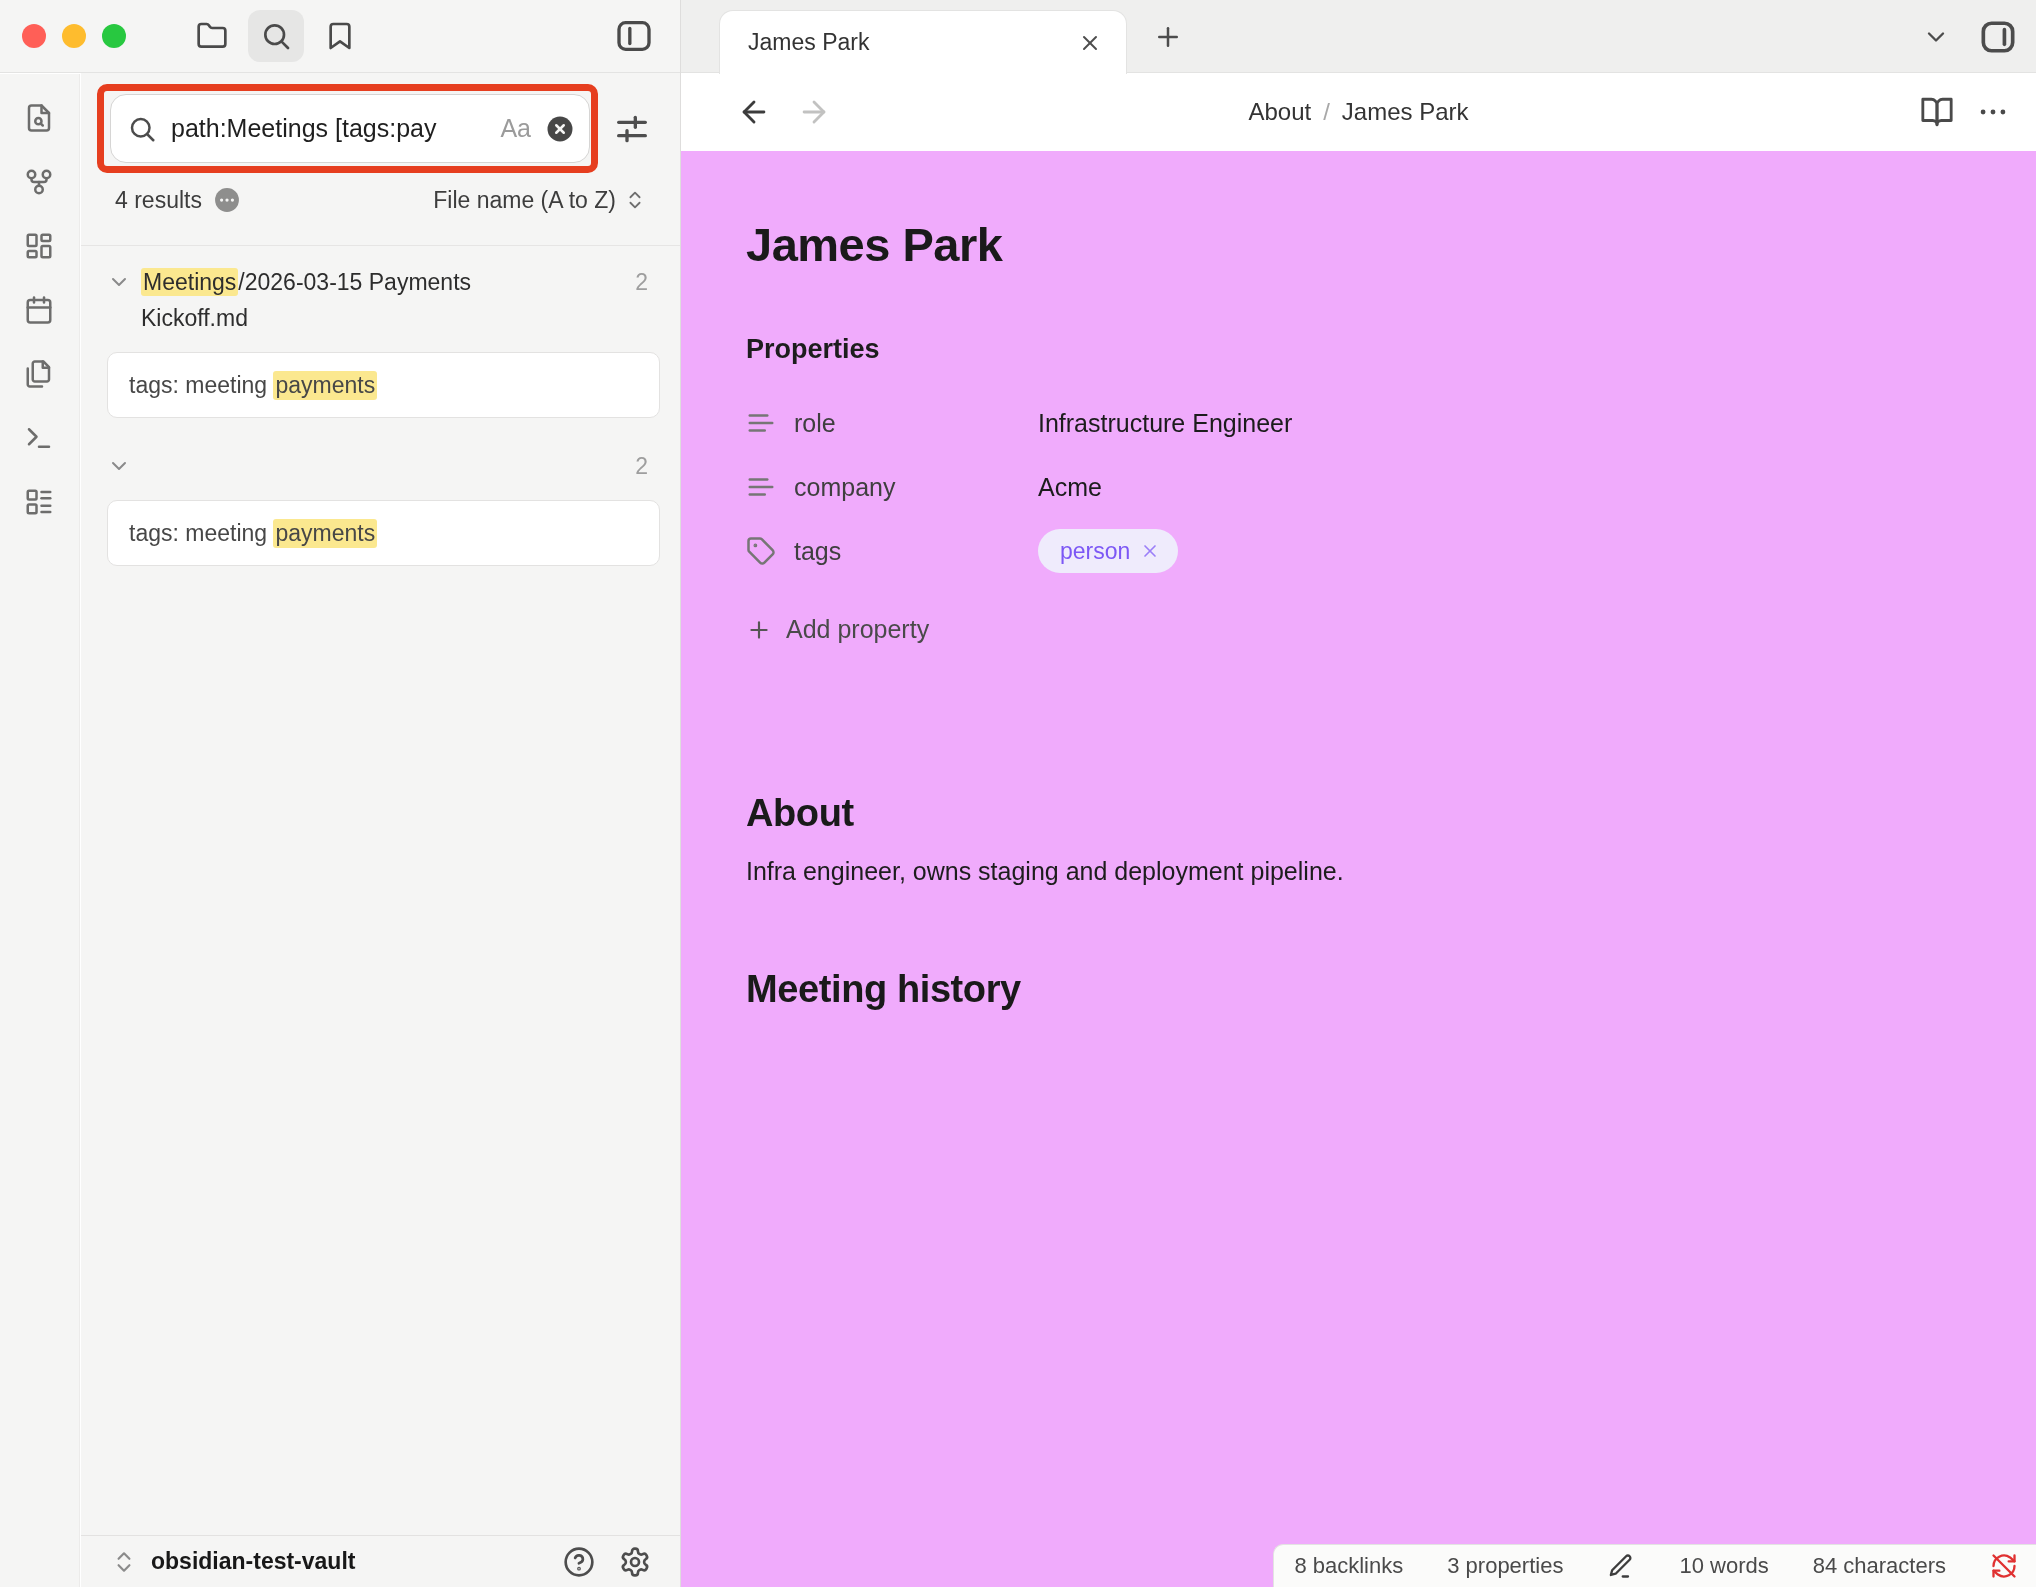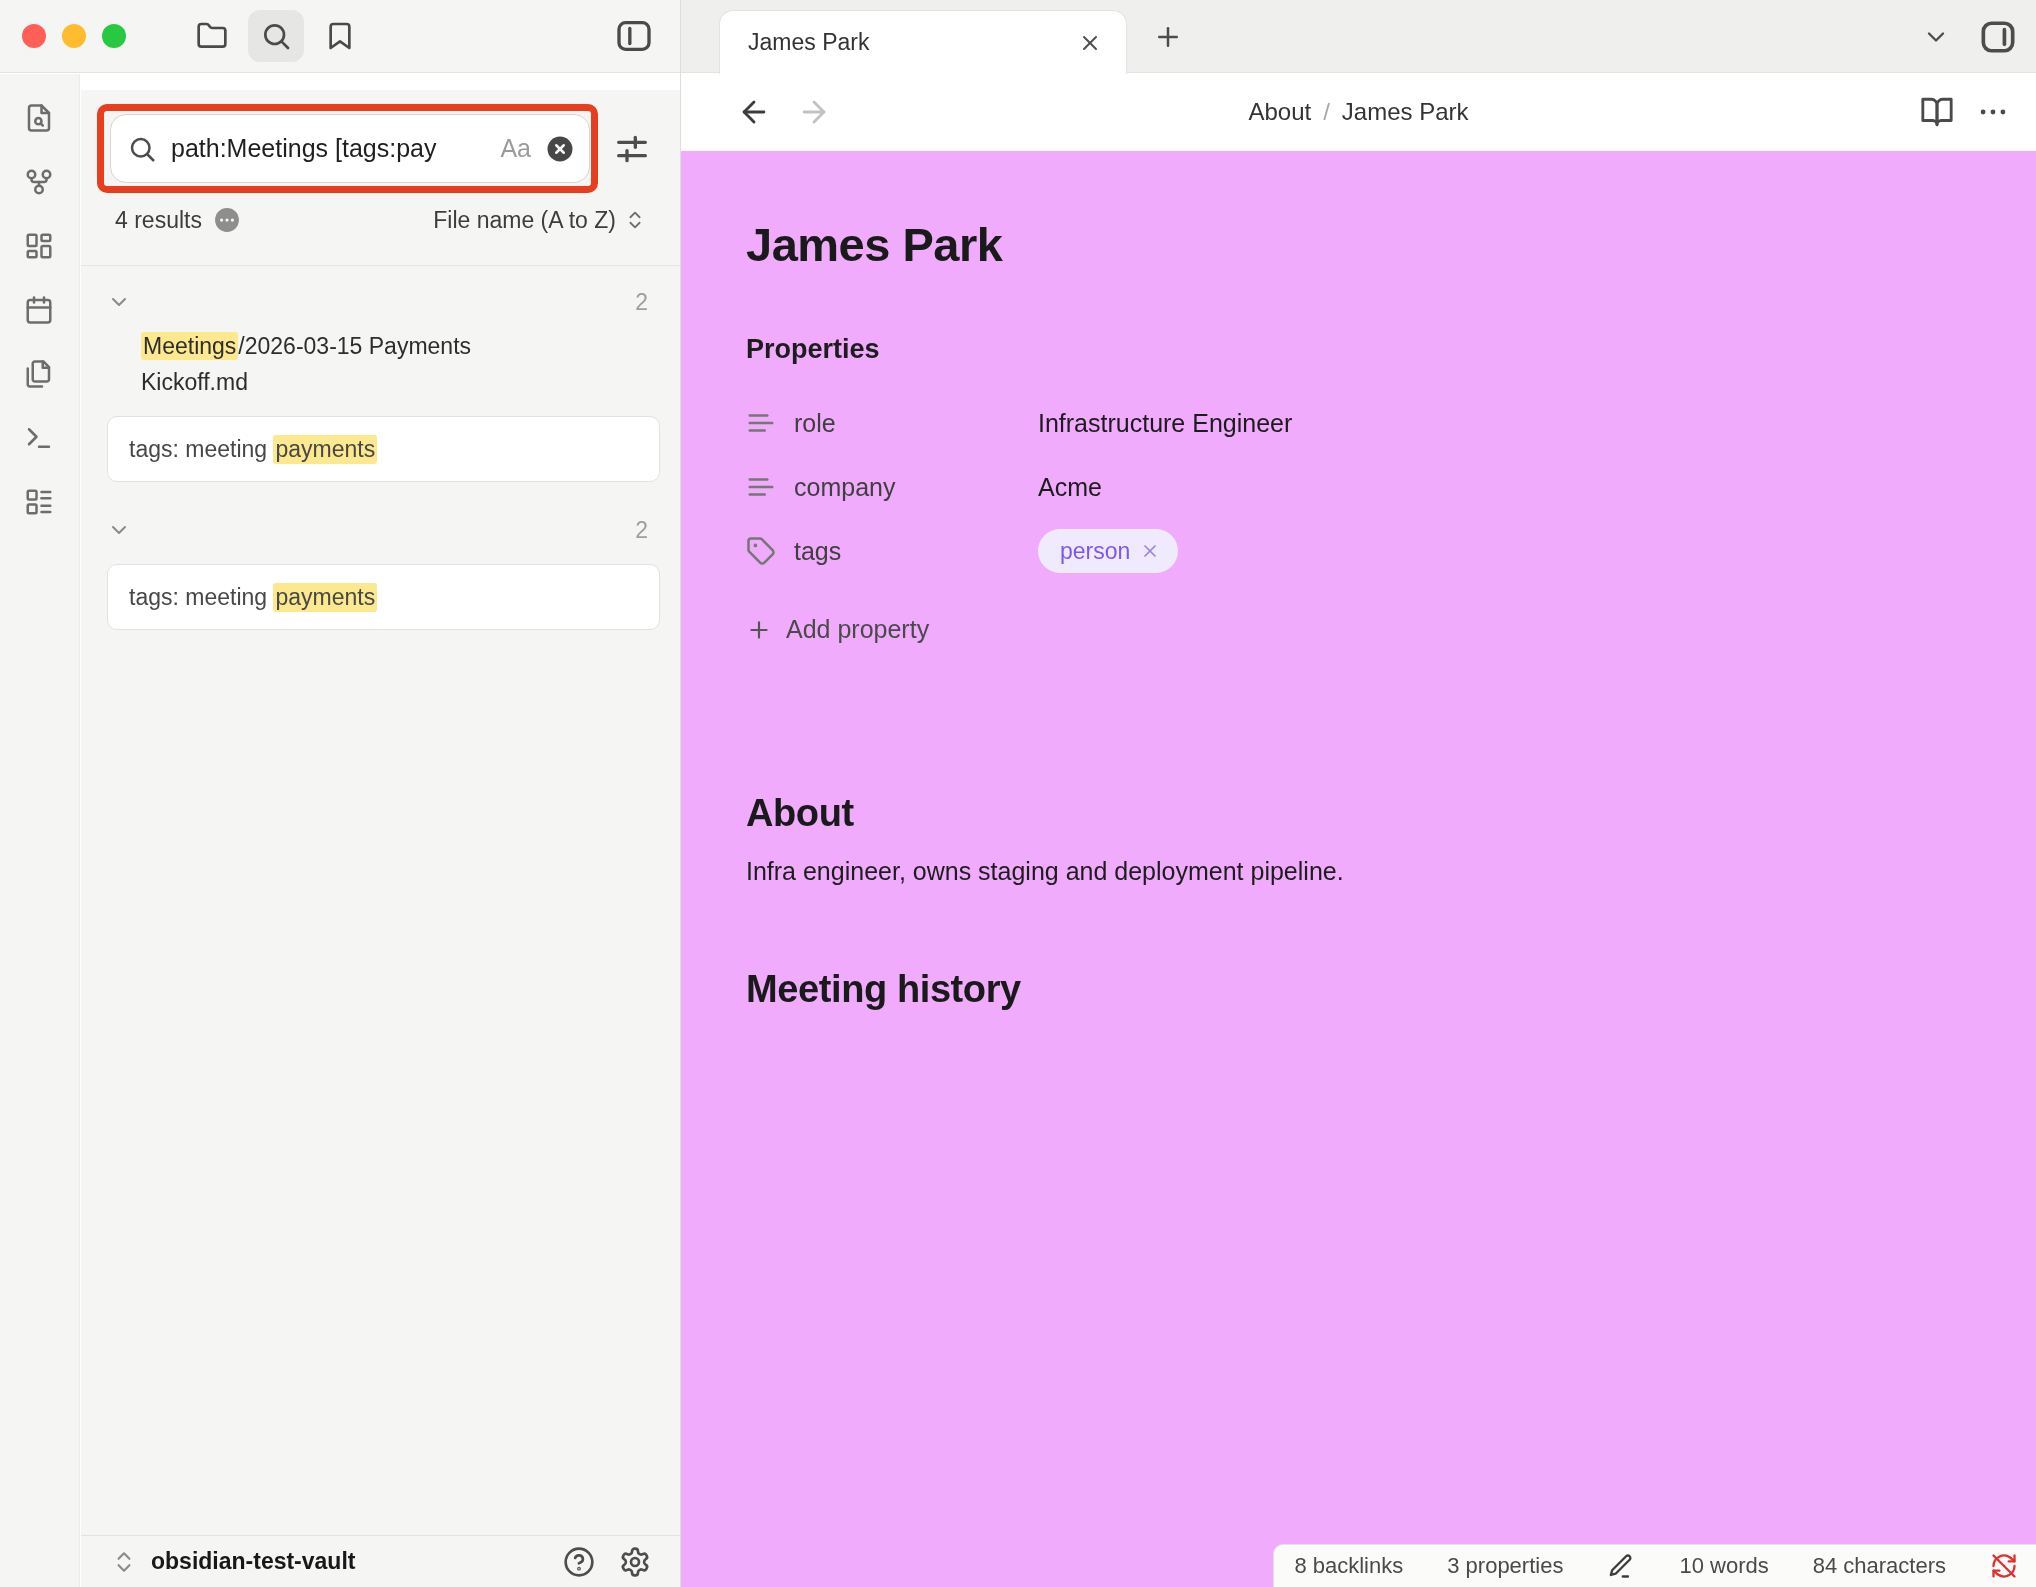--- a/index.html
+++ b/index.html
@@ -22,21 +22,21 @@
   .chrome-group { display:flex; align-items:center; gap:8px; margin-left:58px; }
   .chrome-right { position:absolute; right:18px; top:10px; }
 
   
   .ribbon { position:absolute; left:0; top:74px; width:80px; bottom:0; background:#f5f5f4;
             border-right:1px solid #ecebea; display:flex; flex-direction:column; align-items:center;
             padding-top:28px; gap:32px; z-index:2; }
   .ribbon-btn { background:transparent; border:none; color:#6d6d6c; cursor:pointer; width:32px; height:32px; padding:0; }
 
   
-  .sidebar { position:absolute; left:81px; top:90px; width:599px; bottom:0; background:#f5f5f4; }
+  .sidebar { position:absolute; left:81px; top:70px; width:599px; bottom:0; background:#f5f5f4; }
   .main-divider { position:absolute; left:680px; top:0; bottom:0; width:1px; background:#dedddc; z-index:4; }
 
   .annotation-box { position:absolute; left:16px; top:14px; width:501px; height:89px;
                     border:7px solid #e63e1f; border-radius:10px; pointer-events:none; z-index:6; }
   .search-input { position:absolute; left:29px; top:24px; width:480px; height:69px; background:#ffffff;
                   border:1.5px solid #d6d5d4; border-radius:16px; display:flex; align-items:center;
                   padding:0 14px 0 16px; z-index:5; }
   .search-input .mag { color:#4c4c4c; margin-right:14px; flex:none; }
   .search-input input { flex:1; min-width:0; border:none; outline:none; background:transparent;
                         font-family:inherit; font-size:25px; color:#1f1f1f; }
@@ -50,21 +50,21 @@
   .results-count { display:flex; align-items:center; gap:12px; }
   .sort-control { margin-left:auto; display:flex; align-items:center; gap:8px; background:none; border:none;
                   font-family:inherit; font-size:23px; color:#3d3d3d; cursor:pointer; }
   .sort-control .chev { color:#6e6e6e; }
   .results-divider { position:absolute; top:175px; left:0; right:0; height:1px; background:#e6e5e4; }
 
   .results-list { position:absolute; top:176px; left:0; right:0; bottom:52px; overflow:hidden; }
   .result-group { padding:18px 20px 12px 26px; }
   .result-header { display:flex; align-items:flex-start; cursor:pointer; }
   .collapse-chev { color:#8a8a8a; flex:none; margin-top:6px; }
-  .result-path { font-size:23px; line-height:36px; color:#2d2d2d; max-width:430px; padding-left:10px;margin-top:44px; }
+  .result-path { font-size:23px; line-height:36px; color:#2d2d2d; max-width:430px; padding-left:10px; }
   .hl { background:#fbe88f; border-radius:3px; padding:1px 2px; }
   .match-count { margin-left:auto; margin-right:12px; font-size:23px; color:#9e9e9e; line-height:36px; }
   .match-card { margin-top:16px; width:553px; height:66px; background:#ffffff; border:1px solid #e3e2e1;
                 border-radius:10px; display:flex; align-items:center; padding:0 21px; font-size:23px;
                 color:#474747; white-space:pre; cursor:pointer; }
 
   .vault-footer { position:absolute; left:0; right:0; bottom:0; height:52px; border-top:1px solid #e3e2e1;
                   display:flex; align-items:center; padding:0 29px 0 30px; background:#f5f5f4; }
   .vault-switch { display:flex; align-items:center; gap:14px; background:none; border:none; cursor:pointer; font-family:inherit; }
   .vault-switch .chev { color:#8b8b8b; }

